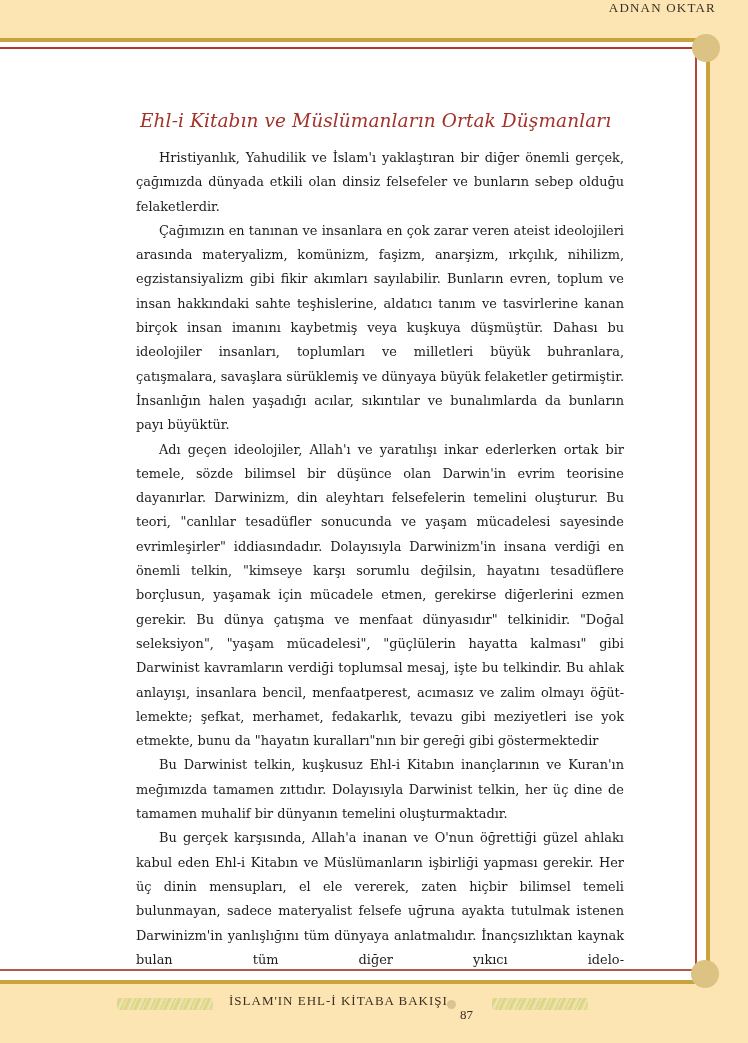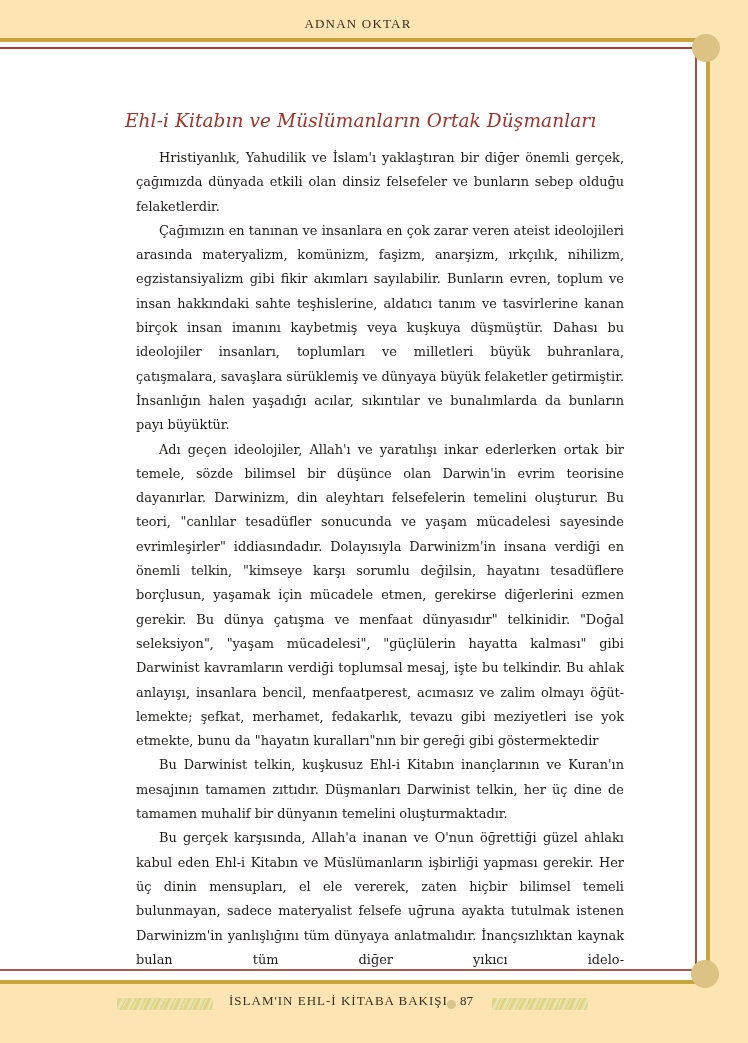--- a/index.html
+++ b/index.html
@@ -2,22 +2,22 @@
 <html><head>
 <meta charset="utf-8">
 <style>
   html, body { margin: 0; padding: 0; }
   body {
     width: 748px; height: 1043px; position: relative; overflow: hidden;
     background: #fce5b3;
     font-family: "DejaVu Serif", "Liberation Serif", serif;
   }
   .header-title {
-    position: absolute; left: 0; width: 716px; top: 16px;
-    text-align: center; font-family: "Liberation Serif", serif;
+    position: absolute; left: 0; width: 716px; top: 0;
+    text-align: right; font-family: "Liberation Serif", serif;
     font-size: 13px; letter-spacing: 1.2px; color: #3a2e22;
   }
   .white-page {
     position: absolute; left: 0; top: 41px; width: 708px; height: 939px;
     background: #ffffff;
   }
   .gold-line-top { position: absolute; left: 0; top: 38px; width: 708px; height: 4px; background: #c8a33e; }
   .red-line-top { position: absolute; left: 0; top: 47px; width: 697px; height: 1.5px; background: #b23a2a; }
   .red-line-right { position: absolute; left: 695px; top: 47px; width: 1.5px; height: 924px; background: #b04a3a; }
   .gold-line-right { position: absolute; left: 706px; top: 41px; width: 3.5px; height: 942px; background: #c8a33e; }
@@ -26,21 +26,21 @@
   .beige-right { position: absolute; left: 710px; top: 41px; width: 38px; height: 1002px; background: #fce5b3; }
   .beige-bottom { position: absolute; left: 0; top: 983px; width: 748px; height: 60px; background: #fce5b3; }
   .corner-circle {
     position: absolute; width: 28px; height: 28px; border-radius: 50%;
     background: #dcc283;
   }
   .circle-top { left: 692px; top: 34px; }
   .circle-bottom { left: 691px; top: 960px; }
 
   .chapter-title {
-    position: absolute; left: 125px; top: 110px;
+    position: absolute; left: 140px; top: 110px;
     font-family: "DejaVu Serif", serif; font-style: italic;
     font-size: 18.5px; color: #a4322a; letter-spacing: 0.1px;
     margin: 0; font-weight: normal;
   }
   .body-text {
     position: absolute; left: 136px; top: 146px; width: 488px;
     font-family: "DejaVu Serif", serif; font-size: 12.9px;
     line-height: 24.3px; color: #1f1c1a;
     text-align: justify; hyphens: manual;
   }
@@ -58,21 +58,21 @@
   .footer-text {
     position: absolute; left: 229px; top: 2px;
     font-family: "Liberation Serif", serif; font-size: 13px;
     letter-spacing: 1px; color: #3a2e22;
   }
   .footer-dot {
     position: absolute; left: 447px; top: 9px; width: 9px; height: 9px;
     border-radius: 50%; background: #d8c48c;
   }
   .page-number {
-    position: absolute; left: 460px; top: 2px;
+    position: absolute; left: 460px; top: 16px;
     font-family: "Liberation Serif", serif; font-size: 13px; color: #3a2e22;
   }
 </style>
 </head>
 <body>
 
 <div class="white-page"></div>
 <div class="beige-right"></div>
 <div class="beige-bottom"></div>
 
@@ -86,21 +86,21 @@
 <div class="gold-line-bottom"></div>
 <div class="corner-circle circle-top"></div>
 <div class="corner-circle circle-bottom"></div>
 
 <h2 class="chapter-title">Ehl-i Kitabın ve Müslümanların Ortak Düşmanları</h2>
 
 <div class="body-text">
   <p>Hristiyanlık, Yahudilik ve İslam'ı yaklaştıran bir diğer önemli gerçek, ça­ğımızda dünyada etkili olan dinsiz felsefeler ve bunların sebep olduğu felaket­lerdir.</p>
   <p>Çağımızın en tanınan ve insanlara en çok zarar veren ateist ideolojileri arasında materyalizm, komünizm, faşizm, anarşizm, ırkçılık, nihilizm, egzis­tansiyalizm gibi fikir akımları sayılabilir. Bunların evren, toplum ve insan hak­kındaki sahte teşhislerine, aldatıcı tanım ve tasvirlerine kanan birçok insan imanını kaybetmiş veya kuşkuya düşmüştür. Dahası bu ideolojiler insanları, toplumları ve milletleri büyük buhranlara, çatışmalara, savaşlara sürüklemiş ve dünyaya büyük felaketler getirmiştir. İnsanlığın halen yaşadığı acılar, sıkın­tılar ve bunalımlarda da bunların payı büyüktür.</p>
   <p>Adı geçen ideolojiler, Allah'ı ve yaratılışı inkar ederlerken ortak bir teme­le, sözde bilimsel bir düşünce olan Darwin'in evrim teorisine dayanırlar. Dar­winizm, din aleyhtarı felsefelerin temelini oluşturur. Bu teori, "canlılar tesadüf­ler sonucunda ve yaşam mücadelesi sayesinde evrimleşirler" iddiasındadır. Dolayısıyla Darwinizm'in insana verdiği en önemli telkin, "kimseye karşı so­rumlu değilsin, hayatını tesadüflere borçlusun, yaşamak için mücadele etmen, gerekirse diğerlerini ezmen gerekir. Bu dünya çatışma ve menfaat dünyasıdır" telkinidir. "Doğal seleksiyon", "yaşam mücadelesi", "güçlülerin hayatta kalma­sı" gibi Darwinist kavramların verdiği toplumsal mesaj, işte bu telkindir. Bu ahlak anlayışı, insanlara bencil, menfaatperest, acımasız ve zalim olmayı öğüt­lemekte; şefkat, merhamet, fedakarlık, tevazu gibi meziyetleri ise yok etmekte, bunu da "hayatın kuralları"nın bir gereği gibi göstermektedir</p>
-  <p>Bu Darwinist telkin, kuşkusuz Ehl-i Kitabın inançlarının ve Kuran'ın me­sajının tamamen zıttıdır. Düşmanları Darwinist telkin, her üç dine de tamamen muhalif bir dünyanın temelini oluşturmaktadır.</p>
+  <p>Bu Darwinist telkin, kuşkusuz Ehl-i Kitabın inançlarının ve Kuran'ın me­ğımızda tamamen zıttıdır. Dolayısıyla Darwinist telkin, her üç dine de tamamen muhalif bir dünyanın temelini oluşturmaktadır.</p>
   <p style="text-align-last: justify;">Bu gerçek karşısında, Allah'a inanan ve O'nun öğrettiği güzel ahlakı kabul eden Ehl-i Kitabın ve Müslümanların işbirliği yapması gerekir. Her üç dinin mensupları, el ele vererek, zaten hiçbir bilimsel temeli bulunmayan, sadece materyalist felsefe uğruna ayakta tutulmak istenen Darwinizm'in yanlışlığını tüm dünyaya anlatmalıdır. İnançsızlıktan kaynak bulan tüm diğer yıkıcı idelo-</p>
 </div>
 
 <div class="footer">
   <div class="footer-ornament orn-left"></div>
   <span class="footer-text">İSLAM'IN EHL-İ KİTABA BAKIŞI</span>
   <div class="footer-dot"></div>
   <span class="page-number">87</span>
   <div class="footer-ornament orn-right"></div>
 </div>

